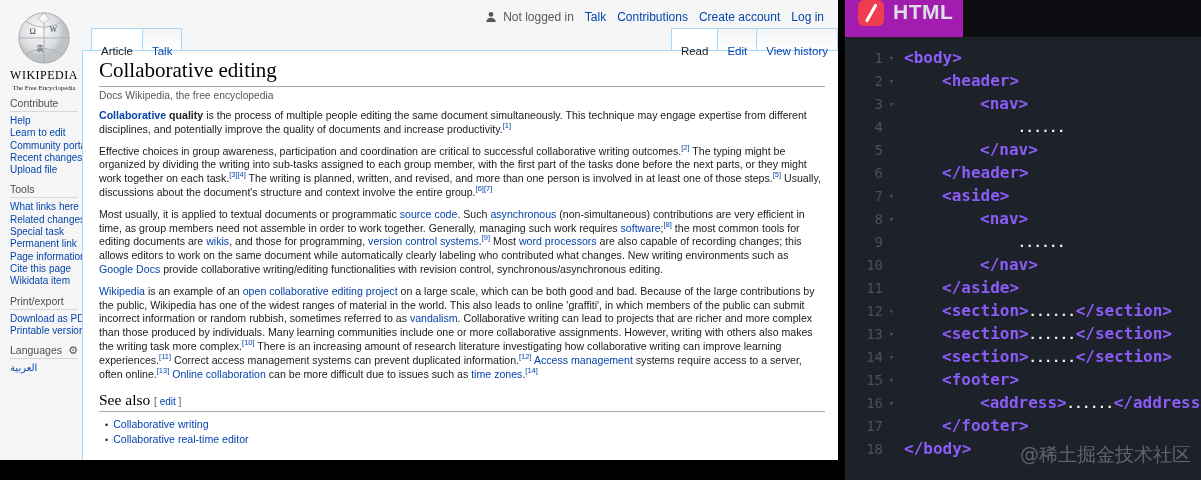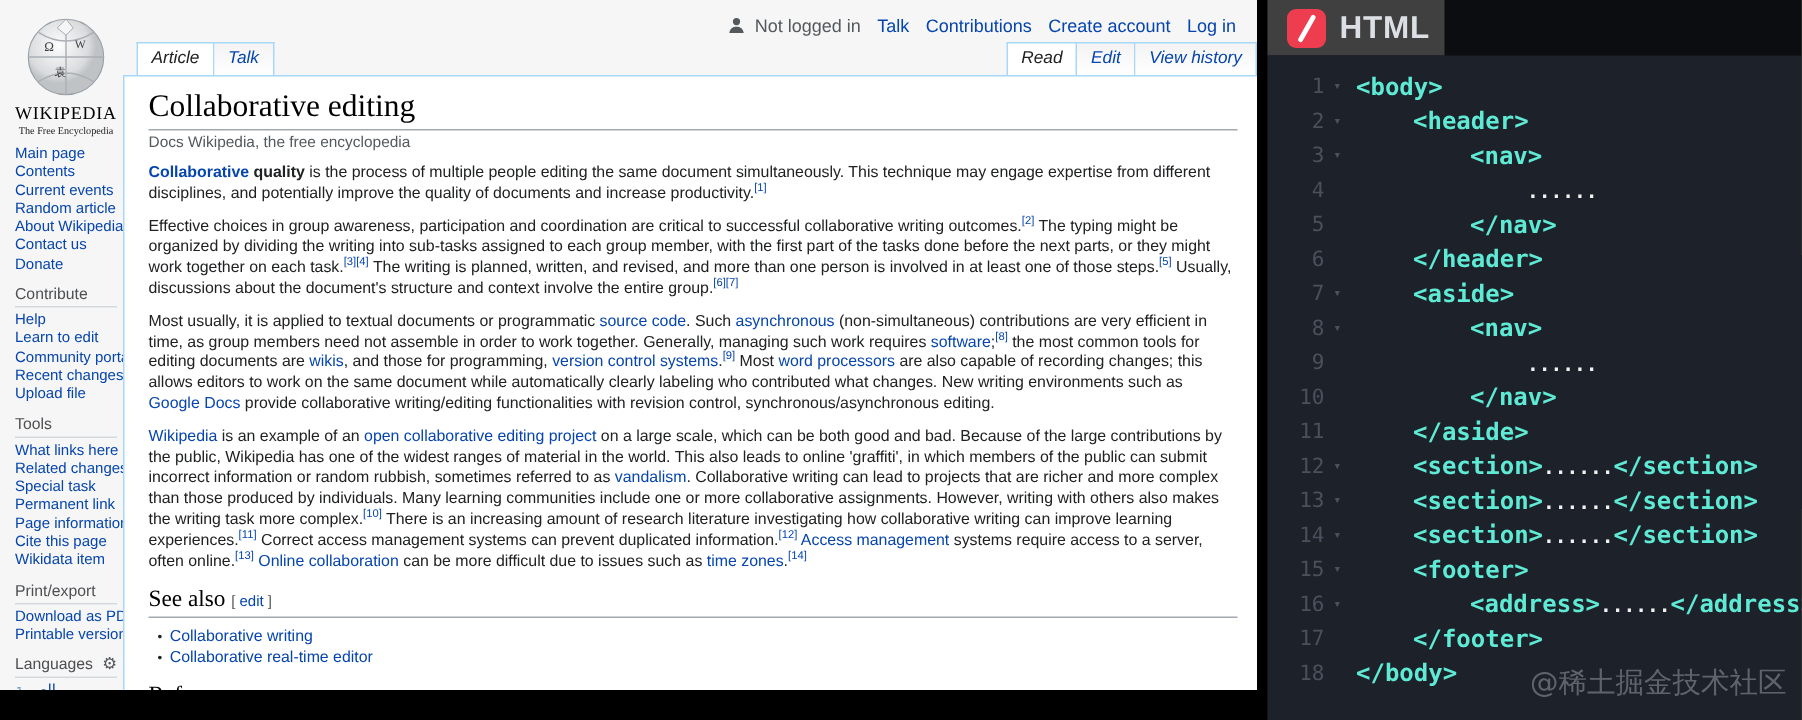--- a/index.html
+++ b/index.html
@@ -23,22 +23,22 @@
   .side-section { margin-bottom:7px; }
   .side-h { font-size:10.5px; color:#4d4f52; padding-bottom:2px; margin:4px 0 3px 0;
             border-bottom:1px solid #d5d9dd; display:flex; justify-content:space-between; align-items:center; }
   .gear { font-size:11px; color:#54595d; cursor:pointer; line-height:1; }
   .side-link { font-size:10px; line-height:12.3px; color:#0645ad; cursor:pointer; white-space:nowrap; }
 
   .tab-strip { position:absolute; left:82px; right:0; top:28px; height:22px;
                display:flex; justify-content:space-between; align-items:flex-end; z-index:4; }
   .tabs-left { display:flex; margin-left:9px; }
   .tabs-right { display:flex; align-items:flex-end; }
-  .tab { height:22px; padding:4px 9px 0 9px; font-size:11.5px; color:#0645ad; cursor:pointer;
-         background:linear-gradient(#f3f3f3,#ffffff); border:1px solid #a7d7f9; border-bottom:none; white-space:nowrap;font-style:italic; }
+  .tab { height:22px; padding:16px 9px 0 9px; font-size:11.5px; color:#0645ad; cursor:pointer;
+         background:linear-gradient(#f3f3f3,#ffffff); border:1px solid #a7d7f9; border-bottom:none; white-space:nowrap; }
   .tab.active { background:#fff; color:#202122; }
   .tab + .tab { border-left:none; }
   .searchbox { position:relative; margin:0 13px 1px 13px; }
   .searchbox input { width:148px; height:19px; border:1px solid #a2a9b1; border-radius:2px;
                      font-size:10.5px; padding:0 20px 0 6px; color:#202122; background:#fff; outline:none; }
   .searchbox input::placeholder { color:#72777d; }
   .search-icon { position:absolute; right:4px; top:3px; width:13px; height:13px; cursor:pointer; }
 
   .content { position:absolute; left:82px; top:50px; right:0; bottom:0; background:#fff;
              border-left:1px solid #a7d7f9; border-top:1px solid #a7d7f9;
@@ -57,30 +57,30 @@
   .edit-wrap { font-family:"Liberation Sans", sans-serif; font-size:10px; color:#54595d; }
   .edit-link { color:#0645ad; cursor:pointer; }
 
   .see-list { list-style:none; margin:2px 0 4px 6px; }
   .see-list li { font-size:10.6px; line-height:13.5px; color:#0645ad; cursor:pointer; }
   .see-list li::before { content:"•"; color:#202122; margin-right:5px; font-size:9px; }
 
   
   .editor { position:absolute; left:845px; top:0; width:356px; height:480px; background:#0b0d10; }
   .ed-header { position:absolute; top:0; left:0; right:0; height:37px; background:#0b0d10; }
-  .ed-tab { width:118px; height:37px; background:#404040; display:flex; align-items:center; gap:9px; padding-left:13px; cursor:pointer; }
+  .ed-tab { width:118px; height:37px; background:#a21caf; display:flex; gap:9px; padding-left:13px; cursor:pointer; }
   .htmllogo { width:26px; height:26px; flex:0 0 auto; }
   .ed-title { font-size:21px; font-weight:bold; color:#dcdfe4; letter-spacing:.5px; }
   .ed-body { position:absolute; top:37px; left:0; right:0; bottom:0; background:#1d212a; padding-top:9px;
              font-family:"DejaVu Sans Mono", monospace; overflow:hidden; }
   .cline { height:23px; display:flex; align-items:center; white-space:pre; }
   .gut { width:38px; text-align:right; font-size:14px; color:#4a505c; flex:0 0 auto; }
   .fold { width:17px; text-align:center; font-size:9px; color:#4a505c; flex:0 0 auto; cursor:pointer; }
   .ctext { font-size:16px; font-weight:600; }
-  .tag { color:#5eead4; }
+  .tag { color:#8b5cf6; }
   .dots { color:#f2f2f2; font-size:13px; letter-spacing:0; font-weight:bold; }
 
   .watermark { position:absolute; right:10px; bottom:12px; font-size:19px; color:rgba(205,208,214,0.38);
                font-family:"DejaVu Sans", sans-serif; pointer-events:none; }
 </style>
 </head>
 <body>
 
 <div class="wiki">
 
@@ -111,29 +111,20 @@
         <path d="M30 5 l5 6 -5 5 -6 -5 z" fill="#f6f6f6" stroke="#9aa0a6" stroke-width="0.6"></path>
         <text x="15" y="27" font-size="9" fill="#3a3f44" font-family="serif">Ω</text>
         <text x="36" y="25" font-size="8" fill="#3a3f44" font-family="serif">W</text>
         <text x="22" y="44" font-size="8" fill="#3a3f44" font-family="serif">袁</text>
       </svg>
       <div class="wordmark">WIKIPEDIA</div>
       <div class="tagline">The Free Encyclopedia</div>
     </div>
     <nav id="side-nav">
         <div class="side-section">
-          <div class="side-link">Main page</div>
-          <div class="side-link">Contents</div>
-          <div class="side-link">Current events</div>
-          <div class="side-link">Random article</div>
-          <div class="side-link">About Wikipedia</div>
-          <div class="side-link">Contact us</div>
-          <div class="side-link">Donate</div>
-        </div>
-        <div class="side-section">
           <div class="side-h">
             <span>Contribute</span>
           </div>
           <div class="side-link">Help</div>
           <div class="side-link">Learn to edit</div>
           <div class="side-link">Community portal</div>
           <div class="side-link">Recent changes</div>
           <div class="side-link">Upload file</div>
         </div>
         <div class="side-section">

